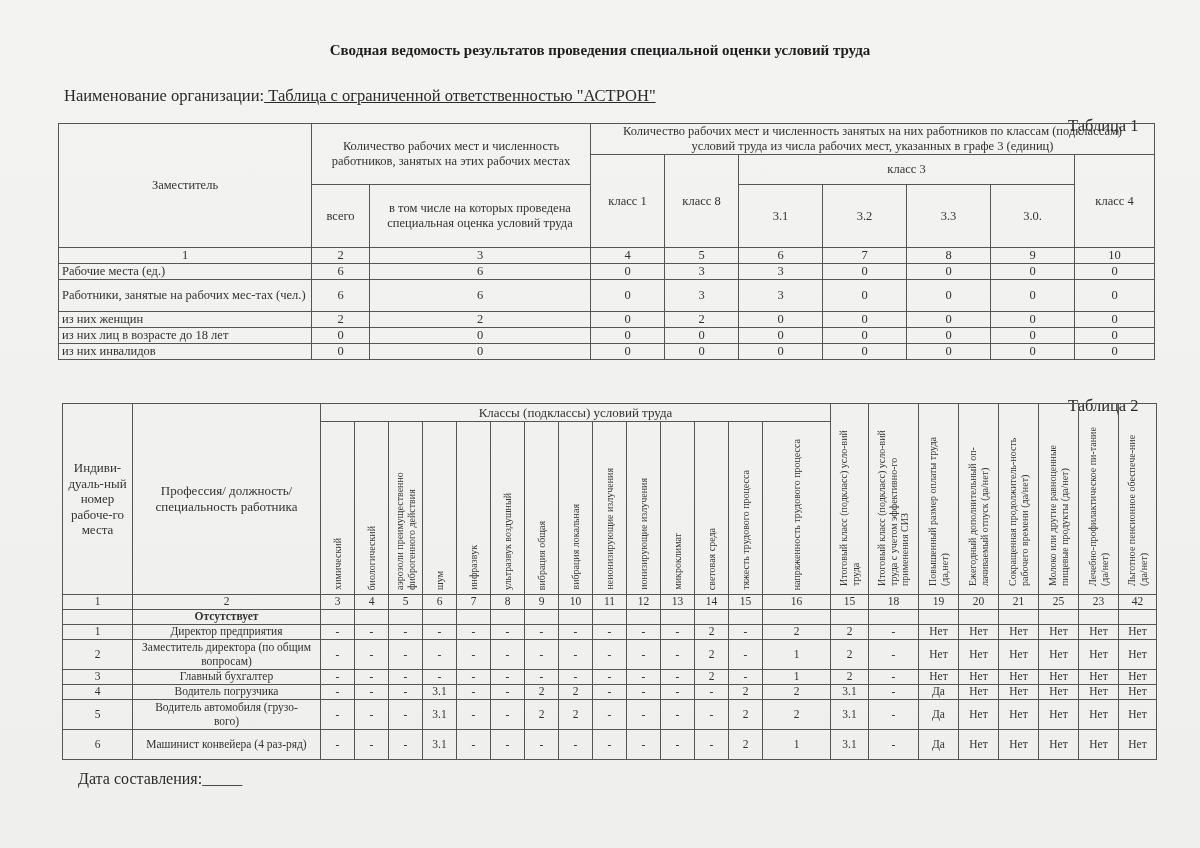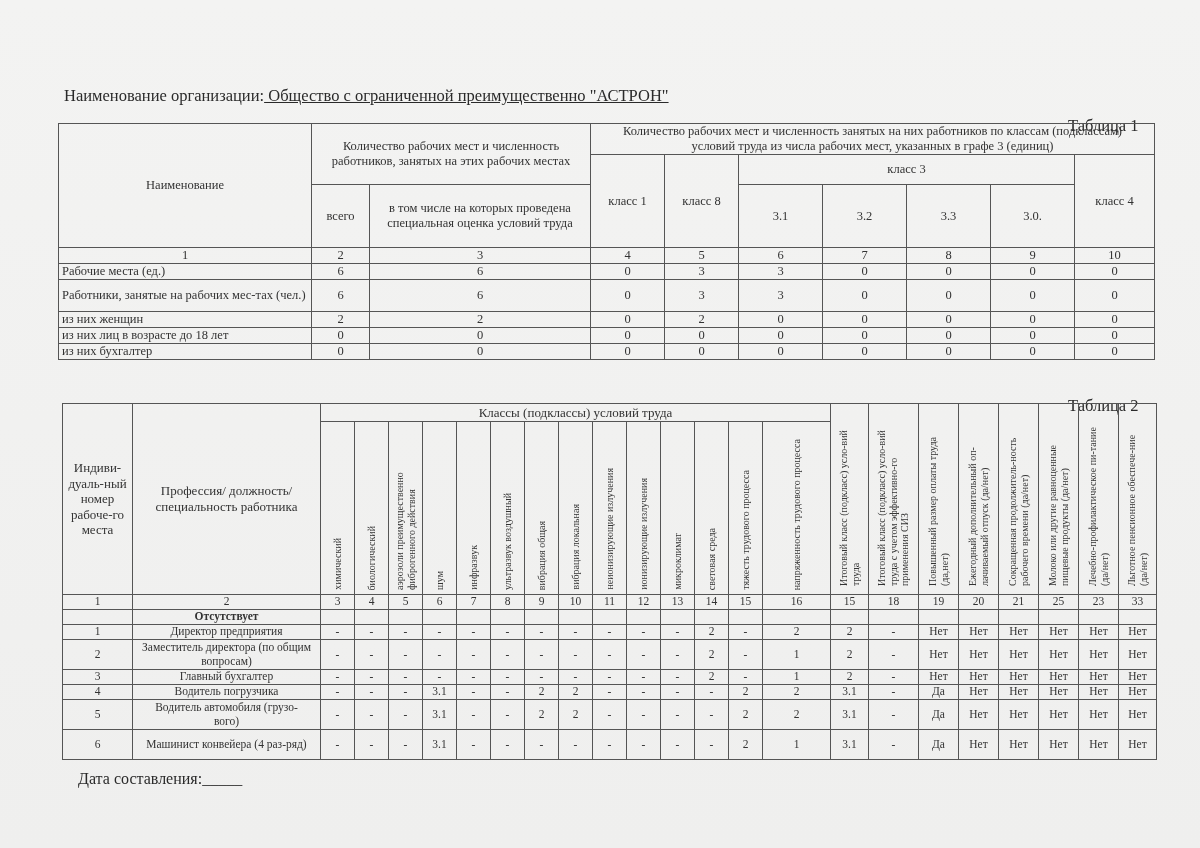--- a/index.html
+++ b/index.html
@@ -41,43 +41,44 @@
   .bold { font-weight:bold; }
   .date {
     position:absolute; left:78px; top:770px; font-size:16px; color:#2a2a2a;
   }
 </style>
 </head>
 <body>
 
 <div class="page">
 
+  <div class="title">Сводная ведомость результатов проведения специальной оценки условий труда</div>
 
   <div class="org">
-    <span>Наименование организации:</span><span class="val"> Общество с ограниченной преимущественно "АСТРОН"</span>
+    <span>Наименование организации:</span><span class="val"> Таблица с ограниченной ответственностью "АСТРОН"</span>
   </div>
 
   <div class="tcap" style="left:1068px; top:96px;">Таблица 1</div>
 
   <table id="t1">
     <colgroup>
       <col style="width:253px">
         <col style="width:58px">
         <col style="width:221px">
       <col style="width:74px">
         <col style="width:74px">
         <col style="width:84px">
       <col style="width:84px">
         <col style="width:84px">
         <col style="width:84px">
         <col style="width:80px">
     </colgroup>
     <tbody>
         <tr style="height:30px">
-      <td rowspan="3">Наименование</td>
+      <td rowspan="3">Заместитель</td>
       <td colspan="2" rowspan="2" style="padding:0 18px">Количество рабочих мест и численность работников, занятых на этих рабочих местах</td>
       <td colspan="7" style="padding:0 10px">Количество рабочих мест и численность занятых на них работников по классам (подклассам) условий труда из числа рабочих мест, указанных в графе 3 (единиц)</td>
     </tr>
     <tr style="height:30px">
       <td rowspan="2">класс 1</td>
       <td rowspan="2">класс 8</td>
       <td colspan="4">класс 3</td>
       <td rowspan="2">класс 4</td>
     </tr>
     <tr style="height:50px">
@@ -142,21 +143,21 @@
       <td>0</td>
       <td>0</td>
       <td>0</td>
       <td>0</td>
       <td>0</td>
       <td>0</td>
       <td>0</td>
       <td>0</td>
     </tr>
     <tr style="height:16px">
-      <td class="left">из них бухгалтер</td>
+      <td class="left">из них инвалидов</td>
       <td>0</td>
       <td>0</td>
       <td>0</td>
       <td>0</td>
       <td>0</td>
       <td>0</td>
       <td>0</td>
       <td>0</td>
       <td>0</td>
     </tr>
@@ -327,21 +328,21 @@
       <td>14</td>
       <td>15</td>
       <td>16</td>
       <td>15</td>
       <td>18</td>
       <td>19</td>
       <td>20</td>
       <td>21</td>
       <td>25</td>
       <td>23</td>
-      <td>33</td>
+      <td>42</td>
     </tr>
     <tr style="height:15px">
       <td></td>
       <td class="bold">Отсутствует</td>
       <td></td>
           <td></td>
           <td></td>
           <td></td>
           <td></td>
           <td></td>

